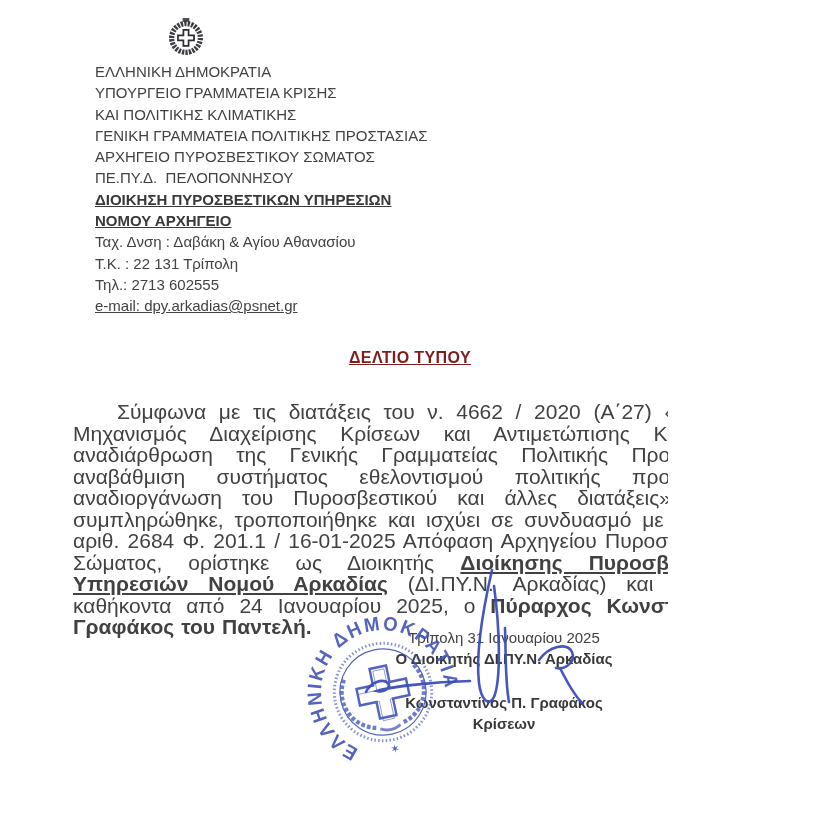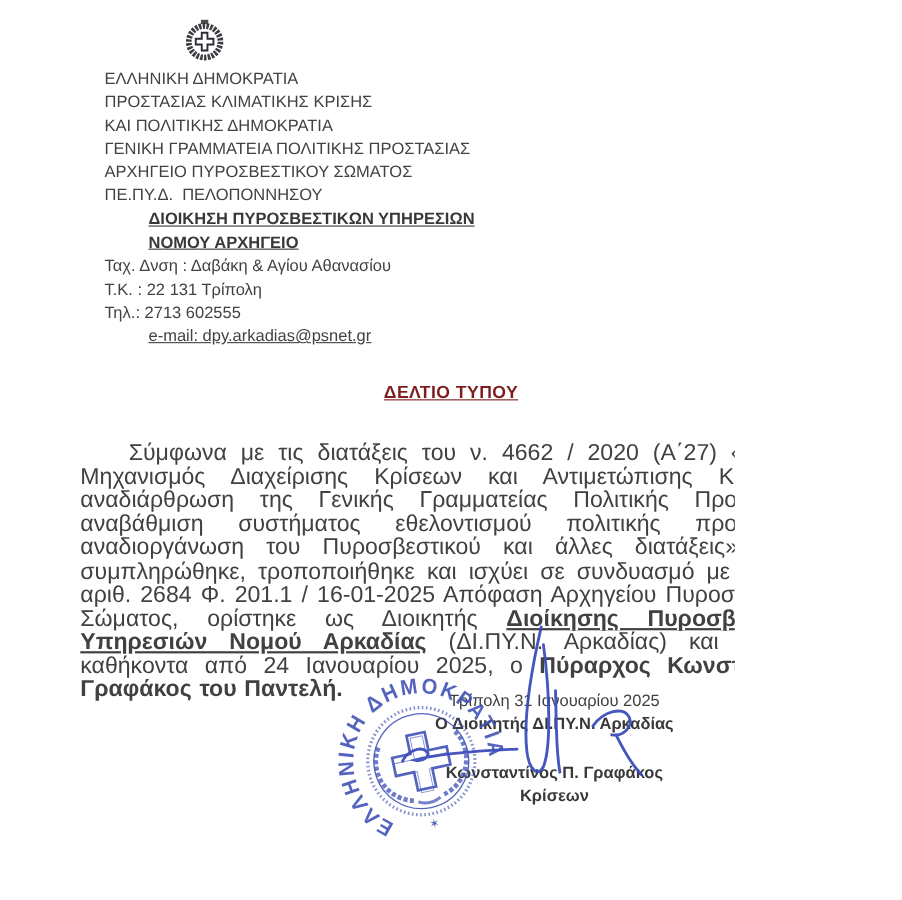--- a/index.html
+++ b/index.html
@@ -6,21 +6,21 @@
   .page {
     position:relative; width:668px; height:818px; background:#ffffff;
     font-family:"Liberation Sans", sans-serif; color:#3e3e3e; overflow:hidden;
   }
   
   .emblem { position:absolute; left:163px; top:15px; width:46px; height:44px; }
   
   .letterhead { position:absolute; left:95px; top:61px; font-size:15px; line-height:21.3px; color:#424242; }
   .letterhead .line { white-space:pre; }
   .bold { font-weight:bold; color:#383838; }
-  .underline { text-decoration:underline;margin-left:40px; }
+  .underline { text-decoration:underline; }
   
   .title {
     position:absolute; left:0; top:349px; width:820px; text-align:center;
     font-size:16px; font-weight:bold; text-decoration:underline; letter-spacing:.4px; color:#7f1d1d;
   }
   
   .body-par {
     position:absolute; left:73px; top:401px; width:676px; margin:0;
     font-size:21px; line-height:21.5px; text-align:justify; text-indent:44px;
     color:#414141; word-spacing:1.2px;
@@ -48,22 +48,22 @@
 
   <svg class="emblem" viewBox="0 0 48 44">
     <circle cx="24" cy="23" r="15" fill="none" stroke="#2c2c34" stroke-width="5.5" stroke-dasharray="2.4 1.2" opacity="0.92"></circle>
     <circle cx="24" cy="23" r="9.5" fill="#ffffff"></circle>
     <path d="M 21.3,14.5 h 5.4 v 5.7 h 5.7 v 5.4 h -5.7 v 5.7 h -5.4 v -5.7 h -5.7 v -5.4 h 5.7 Z" fill="#ffffff" stroke="#2c2c34" stroke-width="1.8"></path>
     <rect x="20.5" y="2.2" width="7" height="4" fill="#2c2c34" opacity="0.85"></rect>
   </svg>
 
   <div class="letterhead">
     <div class="line">ΕΛΛΗΝΙΚΗ ΔΗΜΟΚΡΑΤΙΑ</div>
-    <div class="line">ΠΡΟΣΤΑΣΙΑΣ ΚΛΙΜΑΤΙΚΗΣ ΚΡΙΣΗΣ</div>
-    <div class="line">ΚΑΙ ΠΟΛΙΤΙΚΗΣ ΔΗΜΟΚΡΑΤΙΑ</div>
+    <div class="line">ΥΠΟΥΡΓΕΙΟ ΓΡΑΜΜΑΤΕΙΑ ΚΡΙΣΗΣ</div>
+    <div class="line">ΚΑΙ ΠΟΛΙΤΙΚΗΣ ΚΛΙΜΑΤΙΚΗΣ</div>
     <div class="line">ΓΕΝΙΚΗ ΓΡΑΜΜΑΤΕΙΑ ΠΟΛΙΤΙΚΗΣ ΠΡΟΣΤΑΣΙΑΣ</div>
     <div class="line">ΑΡΧΗΓΕΙΟ ΠΥΡΟΣΒΕΣΤΙΚΟΥ ΣΩΜΑΤΟΣ</div>
     <div class="line">ΠΕ.ΠΥ.Δ.  ΠΕΛΟΠΟΝΝΗΣΟΥ</div>
     <div class="line bold underline">ΔΙΟΙΚΗΣΗ ΠΥΡΟΣΒΕΣΤΙΚΩΝ ΥΠΗΡΕΣΙΩΝ</div>
     <div class="line bold underline">ΝΟΜΟΥ ΑΡΧΗΓΕΙΟ</div>
     <div class="line">Ταχ. Δνση : Δαβάκη &amp; Αγίου Αθανασίου</div>
     <div class="line">Τ.Κ. : 22 131 Τρίπολη</div>
     <div class="line">Τηλ.: 2713 602555</div>
     <div class="line underline">e-mail: dpy.arkadias@psnet.gr</div>
   </div>

